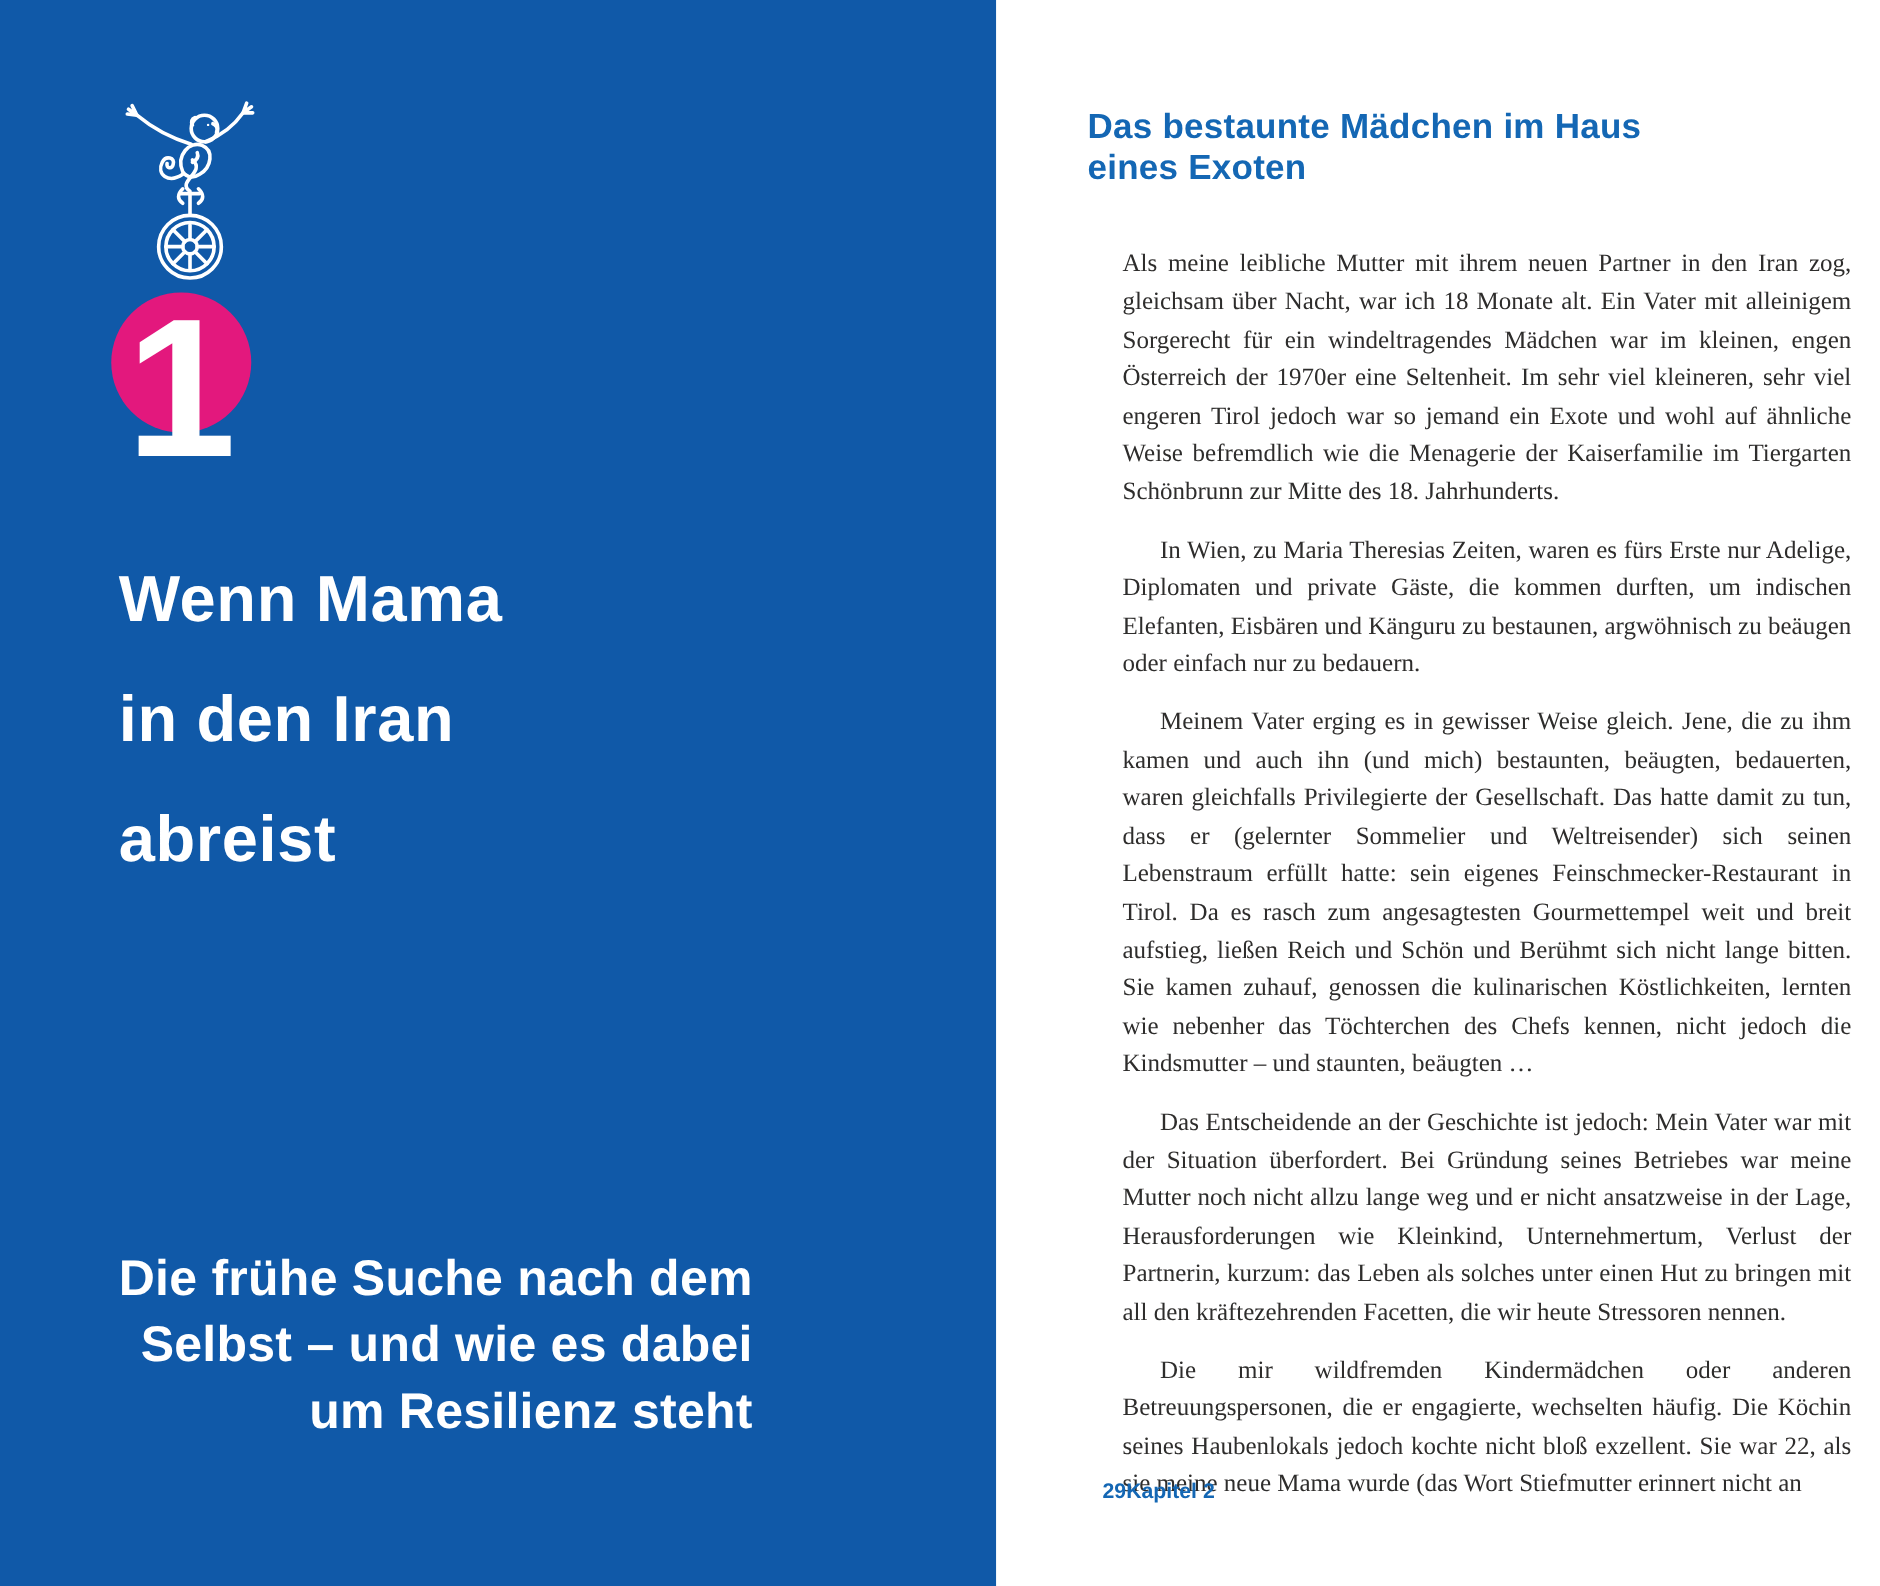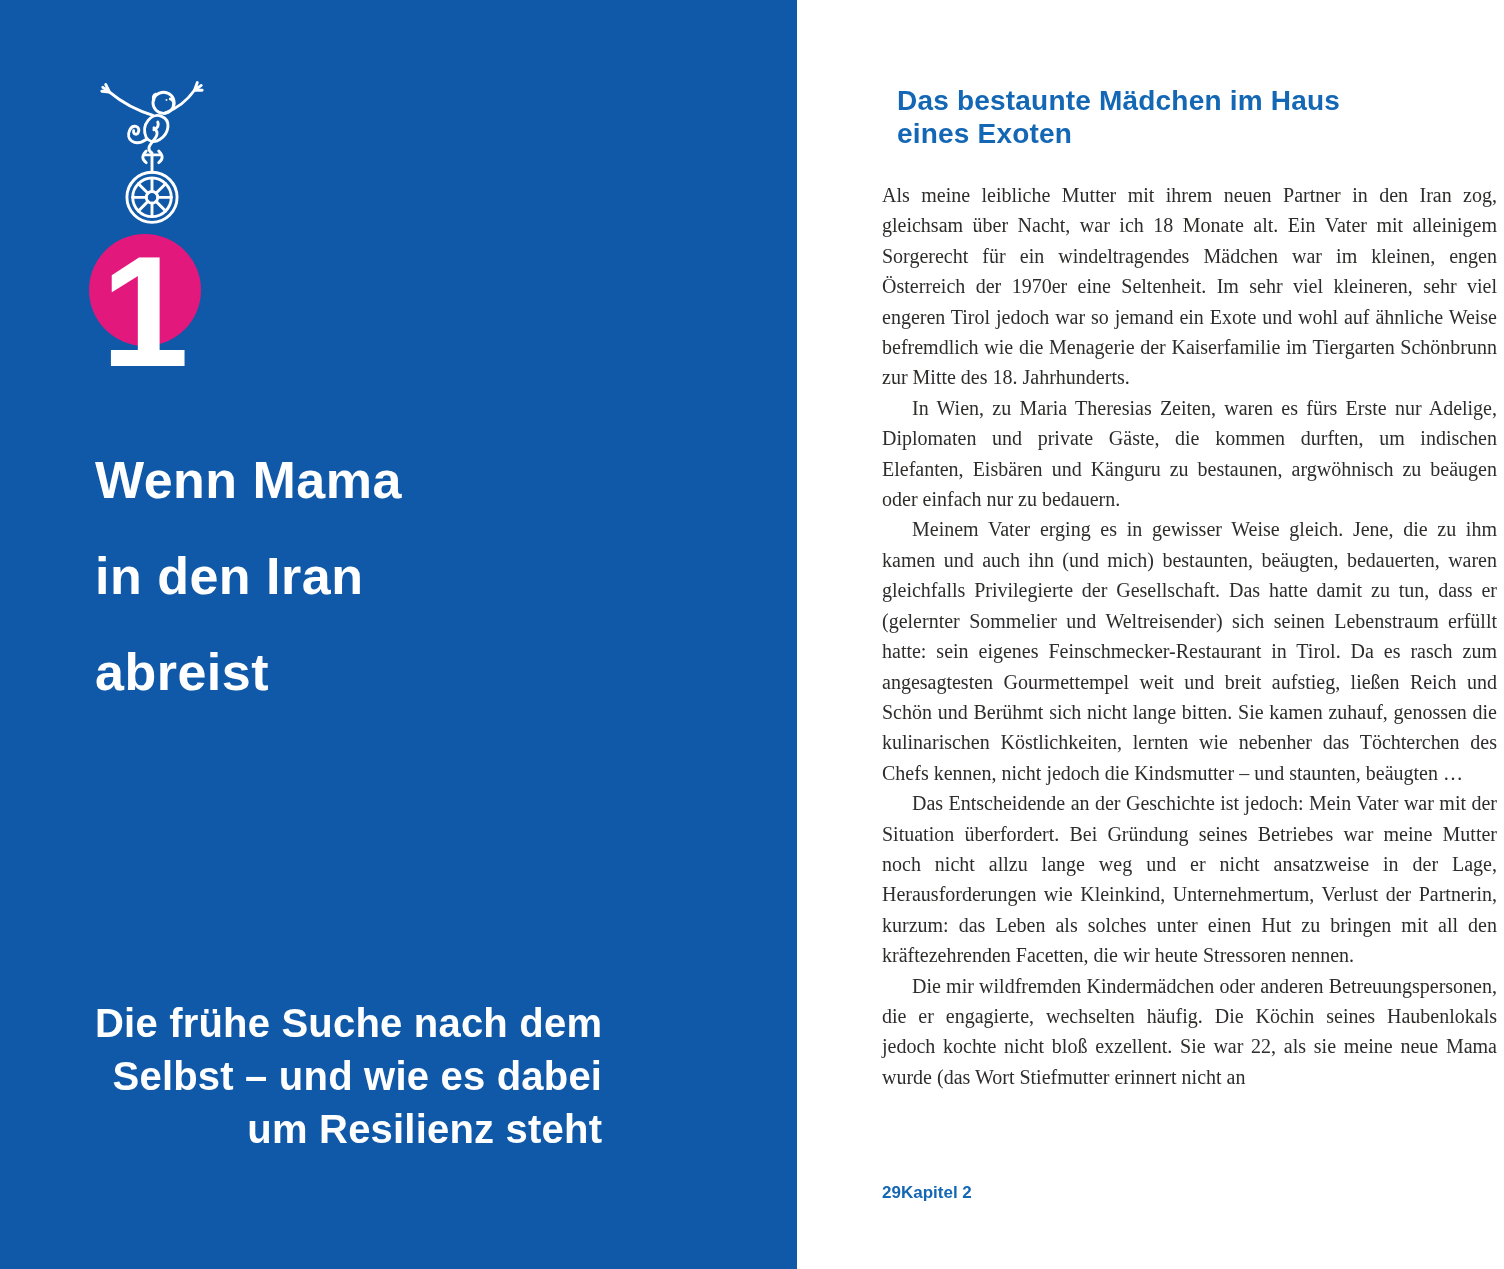--- a/index.html
+++ b/index.html
@@ -71,21 +71,21 @@
   
   .right-page {
     position: absolute;
     left: 797px; top: 0;
     width: 707px; height: 1269px;
     background: var(--page-white, #ffffff);
   }
 
   .section-heading {
     position: absolute;
-    left: 100px; top: 84px;
+    left: 73px; top: 84px;
     margin: 0;
     font-size: 28px;
     font-weight: 700;
     line-height: 33px;
     color: var(--heading-blue, #1467b4);
     letter-spacing: 0.2px;
     white-space: nowrap;
   }
 
   .body-text {
@@ -93,21 +93,21 @@
     left: 85px; top: 180px;
     width: 615px;
     font-family: "Liberation Serif", serif;
     font-size: 20px;
     line-height: 30.4px;
     color: var(--body-text, #2e2d2c);
     text-align: justify;
     hyphens: auto;
     -webkit-hyphens: auto;
   }
-  .body-text p { margin: 0; }
+  .body-text p { margin: 16px; }
   .body-text p.indent { text-indent: 30px; }
 
   .page-footer {
     position: absolute;
     left: 85px; top: 1183px;
     width: 615px;
     display: flex;
     justify-content: flex-start;
     align-items: baseline;
     color: var(--heading-blue, #1467b4);

